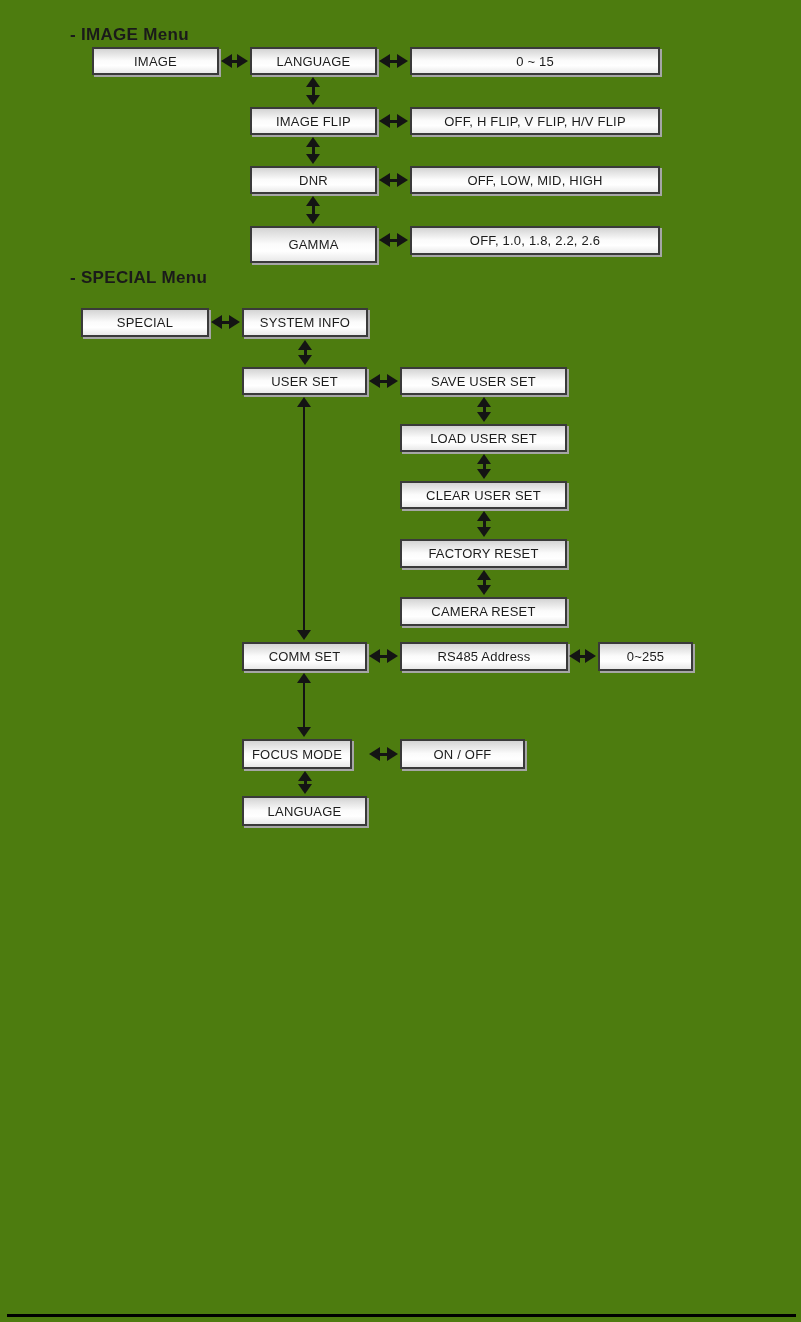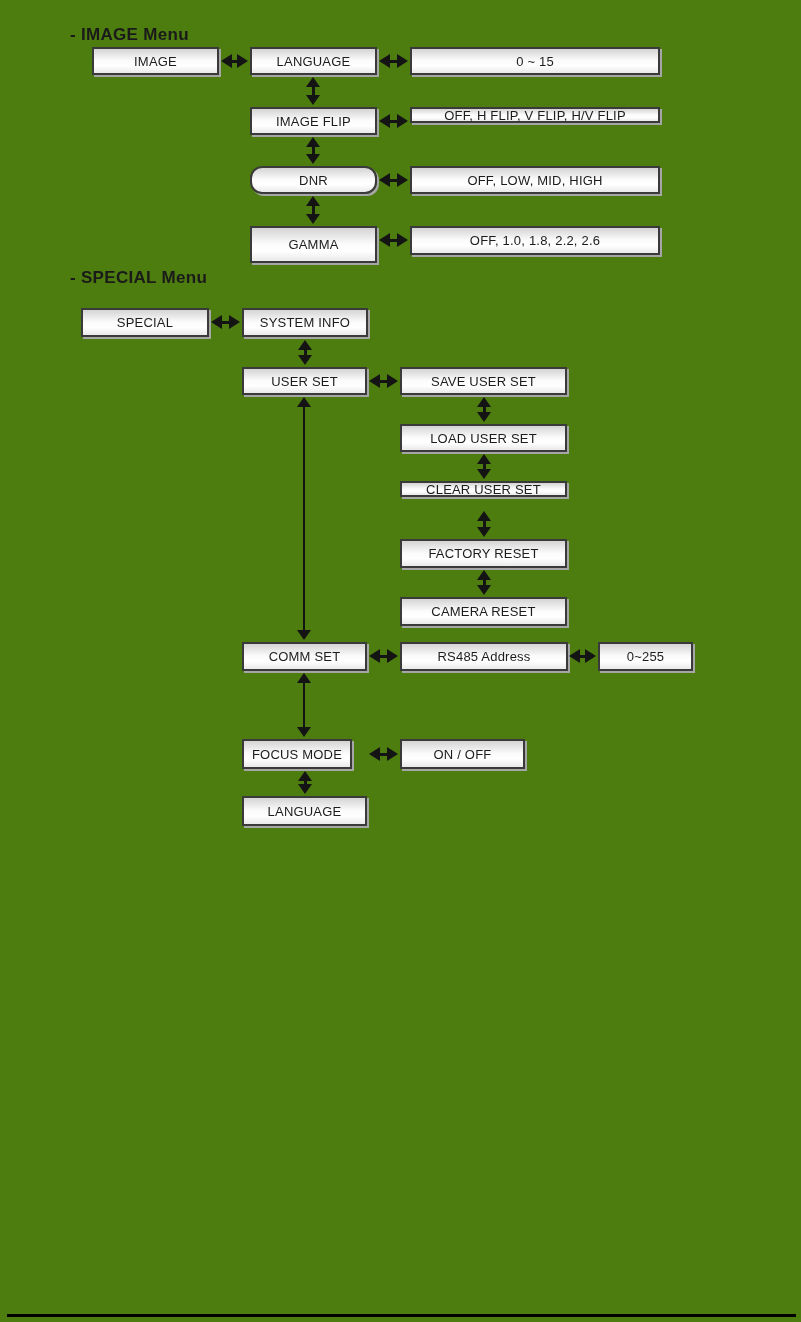--- a/index.html
+++ b/index.html
@@ -95,23 +95,23 @@
 
 <div class="page">
 
   <div class="heading" style="left:70px; top:25px;">- IMAGE Menu</div>
 
   <div class="box" style="left:92px;  top:47px; width:127px; height:28px;">IMAGE</div>
   <div class="box" style="left:250px; top:47px; width:127px; height:28px;">LANGUAGE</div>
   <div class="box" style="left:410px; top:47px; width:250px; height:28px;">0 ~ 15</div>
 
   <div class="box" style="left:250px; top:107px; width:127px; height:28px;">IMAGE FLIP</div>
-  <div class="box" style="left:410px; top:107px; width:250px; height:16px;">OFF, H FLIP, V FLIP, H/V FLIP</div>
-
-  <div class="box" style="left:250px; top:166px; width:127px; height:28px;border-radius:12px;">DNR</div>
+  <div class="box" style="left:410px; top:107px; width:250px; height:28px;">OFF, H FLIP, V FLIP, H/V FLIP</div>
+
+  <div class="box" style="left:250px; top:166px; width:127px; height:28px;">DNR</div>
   <div class="box" style="left:410px; top:166px; width:250px; height:28px;">OFF, LOW, MID, HIGH</div>
 
   <div class="box" style="left:250px; top:226px; width:127px; height:37px;">GAMMA</div>
   <div class="box" style="left:410px; top:226px; width:250px; height:29px;">OFF, 1.0, 1.8, 2.2, 2.6</div>
 
   <div class="harrow" style="left:221px; top:54px;  width:27px;">
       <span class="shaft"></span>
     </div>
   <div class="harrow" style="left:379px; top:54px;  width:29px;">
       <span class="shaft"></span>
@@ -137,21 +137,21 @@
     </div>
 
   <div class="heading" style="left:70px; top:268px;">- SPECIAL Menu</div>
 
   <div class="box" style="left:81px;  top:308px; width:128px; height:29px;">SPECIAL</div>
   <div class="box" style="left:242px; top:308px; width:126px; height:29px;">SYSTEM INFO</div>
 
   <div class="box" style="left:242px; top:367px; width:125px; height:28px;">USER SET</div>
   <div class="box" style="left:400px; top:424px; width:167px; height:28px;">LOAD USER SET</div>
   <div class="box" style="left:400px; top:367px; width:167px; height:28px;">SAVE USER SET</div>
-  <div class="box" style="left:400px; top:481px; width:167px; height:16px;">CLEAR USER SET</div>
+  <div class="box" style="left:400px; top:481px; width:167px; height:28px;">CLEAR USER SET</div>
   <div class="box" style="left:400px; top:539px; width:167px; height:29px;">FACTORY RESET</div>
   <div class="box" style="left:400px; top:597px; width:167px; height:29px;">CAMERA RESET</div>
 
   <div class="box" style="left:242px; top:642px; width:125px; height:29px;">COMM SET</div>
   <div class="box" style="left:400px; top:642px; width:168px; height:29px;">RS485 Address</div>
   <div class="box" style="left:598px; top:642px; width:95px;  height:29px;">0~255</div>
 
   <div class="box" style="left:242px; top:739px; width:110px; height:30px;">FOCUS MODE</div>
   <div class="box" style="left:400px; top:739px; width:125px; height:30px;">ON / OFF</div>
 

